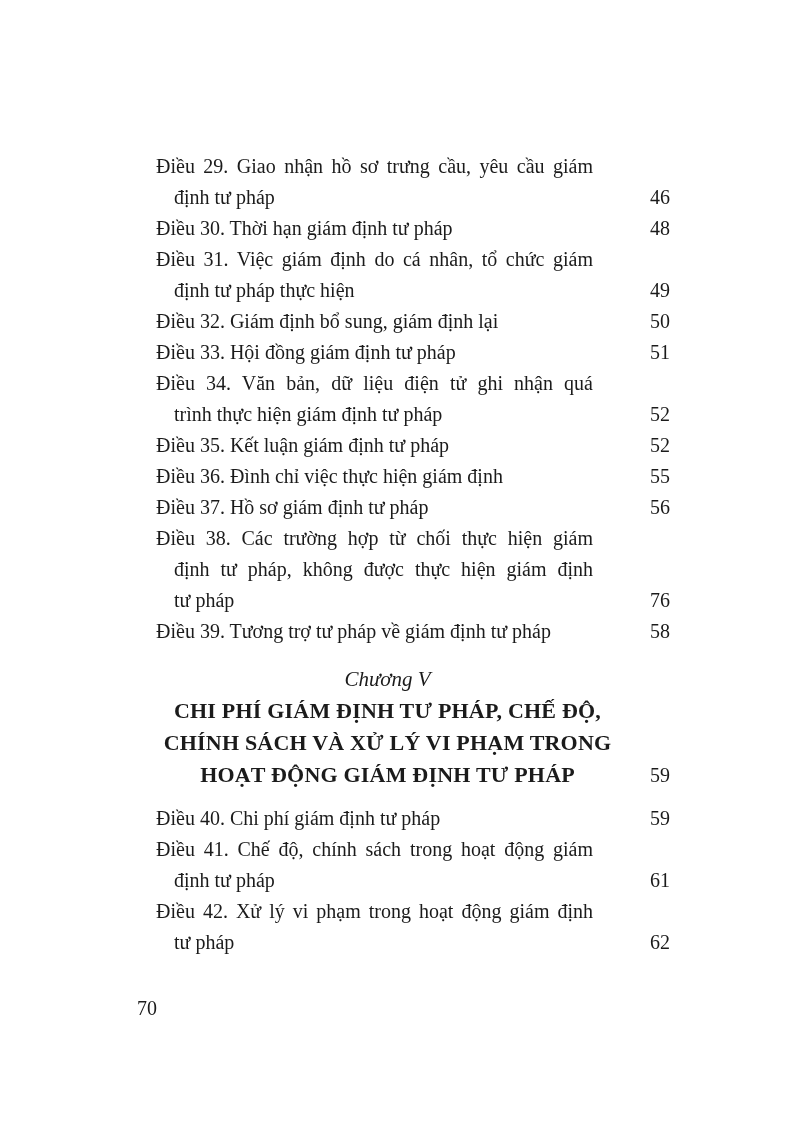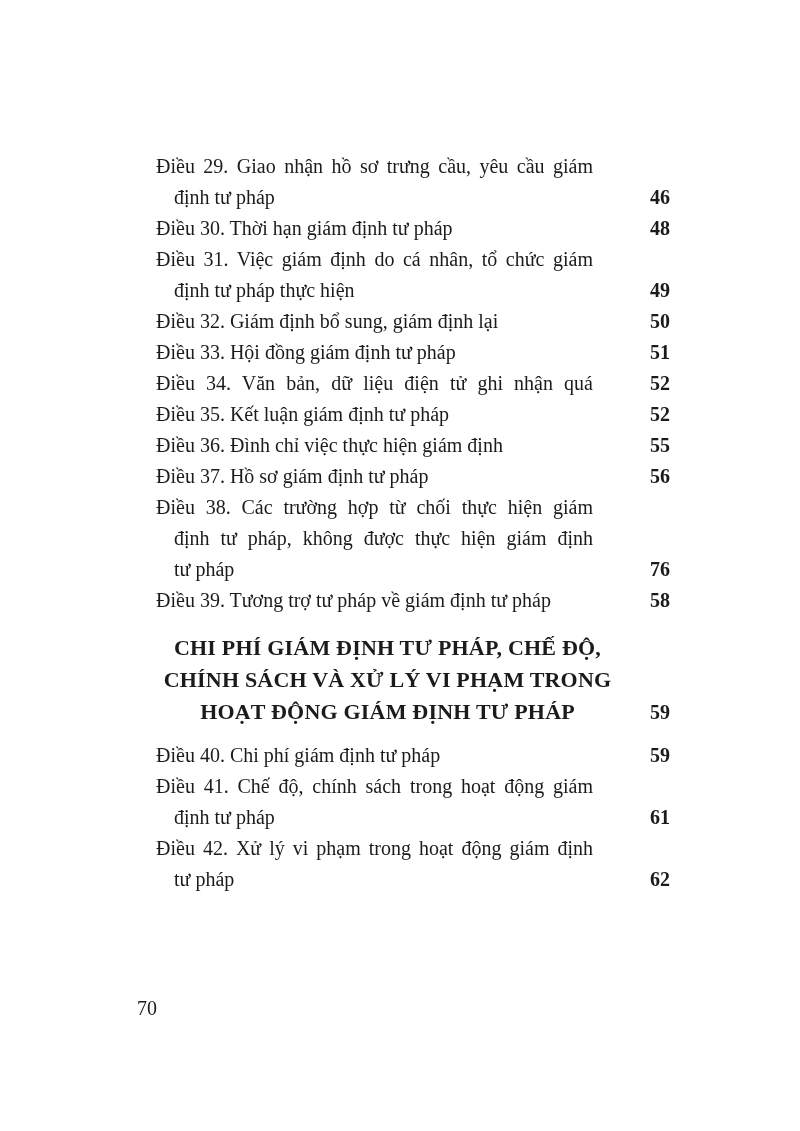--- a/index.html
+++ b/index.html
@@ -43,21 +43,20 @@
   .line.just {
     text-align: justify;
     text-align-last: justify;
   }
   .page-num {
     position: absolute;
     right: 0;
     bottom: 0;
     font-size: 20px;
     line-height: 31px;
-    font-weight: bold;
   }
   .chapter {
     position: relative;
     margin-top: 16px;
     margin-bottom: 12px;
   }
   .chapter-inner {
     margin-right: 30px; 
     text-align: center;
   }
@@ -115,20 +114,21 @@
         </div>
         <div class="entry">
           <div class="entry-text">
             <div class="line">Điều 33. Hội đồng giám định tư pháp</div>
           </div>
           <span class="page-num">51</span>
         </div>
         <div class="entry">
           <div class="entry-text">
             <div class="line just">Điều 34. Văn bản, dữ liệu điện tử ghi nhận quá</div>
+            <div class="line cont">trình thực hiện giám định tư pháp</div>
           </div>
           <span class="page-num">52</span>
         </div>
         <div class="entry">
           <div class="entry-text">
             <div class="line">Điều 35. Kết luận giám định tư pháp</div>
           </div>
           <span class="page-num">52</span>
         </div>
         <div class="entry">
@@ -154,20 +154,21 @@
         <div class="entry">
           <div class="entry-text">
             <div class="line">Điều 39. Tương trợ tư pháp về giám định tư pháp</div>
           </div>
           <span class="page-num">58</span>
         </div>
       </div>
 
     <div class="chapter">
       <div class="chapter-inner">
+        <div class="chapter-label">Chương V</div>
         <div id="chapter-title-lines">
             <div class="chapter-title-line">CHI PHÍ GIÁM ĐỊNH TƯ PHÁP, CHẾ ĐỘ,</div>
             <div class="chapter-title-line">CHÍNH SÁCH VÀ XỬ LÝ VI PHẠM TRONG</div>
             <div class="chapter-title-line">HOẠT ĐỘNG GIÁM ĐỊNH TƯ PHÁP</div>
           </div>
       </div>
       <span class="page-num">59</span>
     </div>
 
     <div id="toc-bottom">

